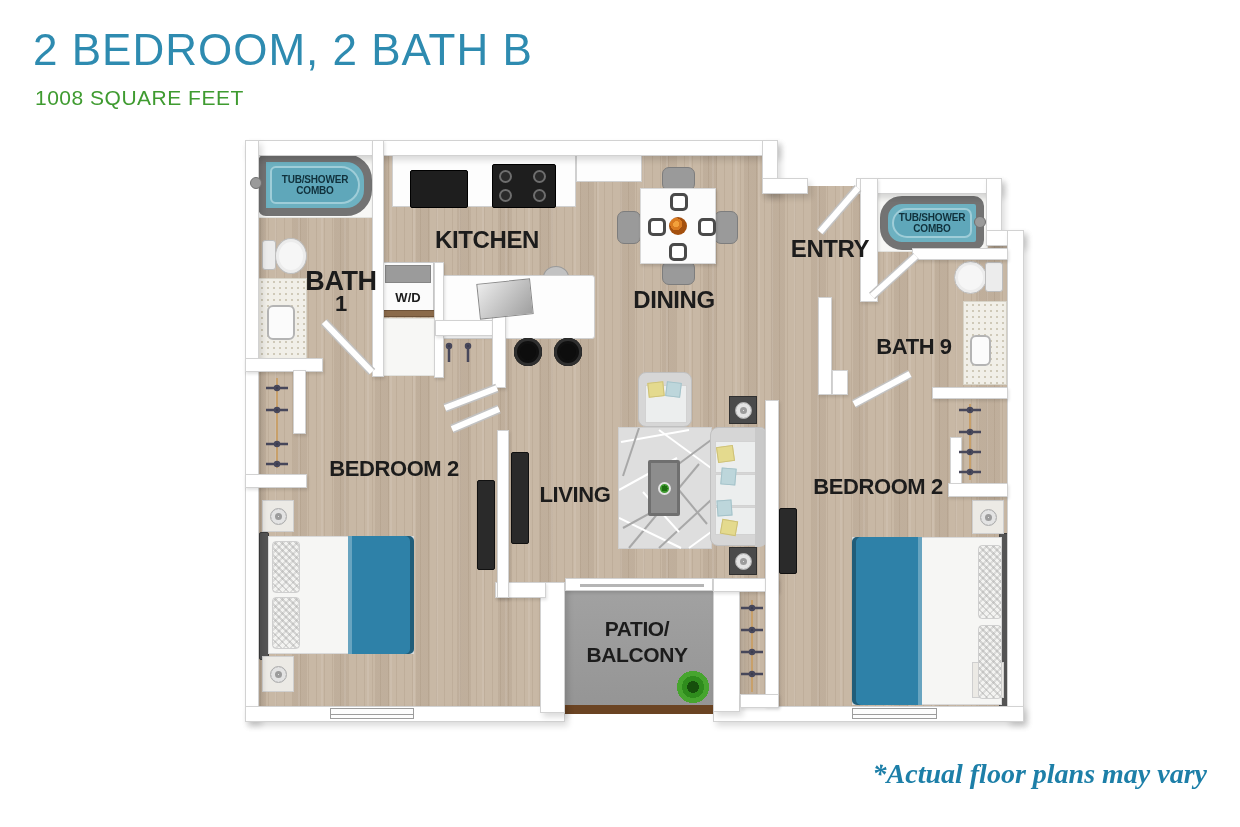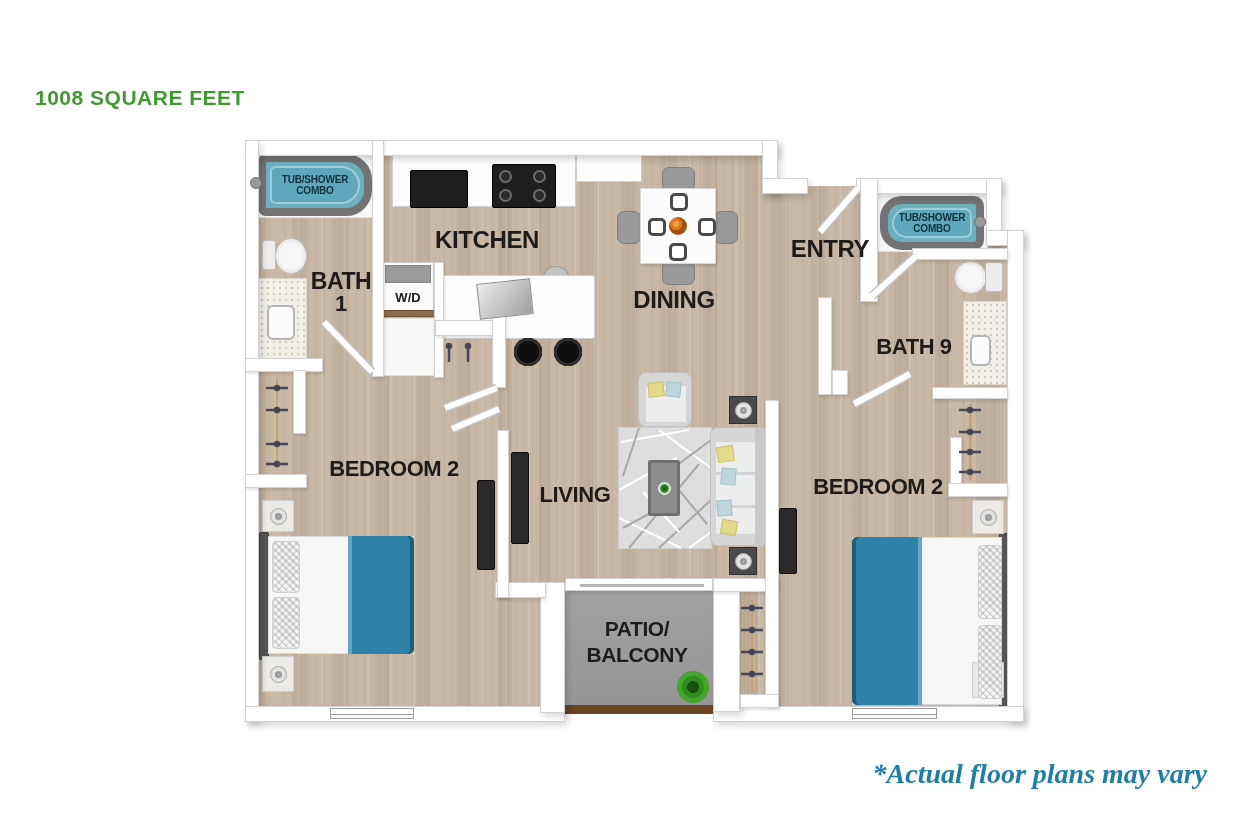--- a/index.html
+++ b/index.html
@@ -6,21 +6,21 @@
     --c-title:#2e8bb0; --c-subtitle:#3f9b30; --c-disclaimer:#1d7fa8;
     --c-label:#1c1c1c; --c-wood:#c8b8a5; --c-patio:#9d9d9d;
     --c-tub:#6db1c1; --c-bed_blanket:#2e81a8; --c-wall:#ffffff;
   }
   *{box-sizing:border-box;margin:0;padding:0}
   html,body{background:#fff}
   .page{position:relative;width:1240px;height:827px;background:#ffffff;overflow:hidden;
         font-family:"Liberation Sans", sans-serif;}
   .abs{position:absolute}
   .title{position:absolute;left:33px;top:25px;font-size:44px;letter-spacing:1px;color:var(--c-title);font-weight:400;white-space:nowrap}
-  .subtitle{position:absolute;left:35px;top:86px;font-size:21px;letter-spacing:0.5px;color:var(--c-subtitle);font-weight:700}
+  .subtitle{position:absolute;left:35px;top:86px;font-size:21px;letter-spacing:0.5px;color:var(--c-subtitle);font-weight:400}
   .disclaimer{position:absolute;right:33px;top:758px;font-size:28px;color:var(--c-disclaimer);
         font-family:Liberation Serif, serif;font-style:italic;font-weight:700}
   .wood{position:absolute;background-color:var(--c-wood);
     background-image:
       repeating-linear-gradient(90deg, rgba(110,85,60,.10) 0 1px, rgba(0,0,0,0) 1px 8px),
       repeating-linear-gradient(90deg, rgba(255,255,255,.09) 0 2px, rgba(0,0,0,0) 2px 23px),
       repeating-linear-gradient(90deg, rgba(90,65,45,.08) 0 14px, rgba(0,0,0,0) 14px 41px);}
   .whitefloor{position:absolute;background:#f7f7f5;border:1px solid #e2e2de}
   .patio{position:absolute;background:var(--c-patio);
     background-image:linear-gradient(rgba(255,255,255,.05),rgba(0,0,0,.05))}
@@ -86,20 +86,21 @@
   .faucet{position:absolute;width:12px;height:12px;border-radius:50%;background:#9a9a9a;border:1px solid #707070;z-index:4}
   .plantbig{position:absolute;width:34px;height:34px;border-radius:50%;z-index:3;
       background:radial-gradient(circle,#164f0c 0 6px,#2f8c1d 6px 11px,#47a52f 11px 16px,rgba(0,0,0,0) 16px)}
   .glass{position:absolute;left:14px;right:8px;top:5px;border-top:3px solid #b5b5b5}
 </style>
 </head>
 <body>
 
 <div class="page">
 
+  <div class="title">2 BEDROOM, 2 BATH B</div>
   <div class="subtitle">1008 SQUARE FEET</div>
   <div class="disclaimer">*Actual floor plans may vary</div>
 
   <div class="abs" style="left:0;top:0;width:1240px;height:827px">
 
     <div class="wood" style="left:252px;top:148px;width:519px;height:566px"></div>
     <div class="wood" style="left:771px;top:186px;width:221px;height:528px"></div>
     <div class="wood" style="left:986px;top:240px;width:30px;height:474px"></div>
     <div class="patio" style="left:565px;top:585px;width:148px;height:122px"></div>
     <div class="patio-edge" style="left:565px;top:705px;width:148px;height:9px"></div>
@@ -335,21 +336,21 @@
         <line x1="449" y1="344" x2="449" y2="362"></line>
           <circle cx="449" cy="346" r="2"></circle>
         <line x1="468" y1="344" x2="468" y2="362"></line>
           <circle cx="468" cy="346" r="2"></circle>
       </g>
     </svg>
 
     <div class="rl" style="left:487px;top:240px;font-size:24px">KITCHEN</div>
     <div class="rl" style="left:674px;top:300px;font-size:24px">DINING</div>
     <div class="rl" style="left:830px;top:249px;font-size:24px">ENTRY</div>
-    <div class="rl" style="left:341px;top:281px;font-size:23px">BATH</div>
+    <div class="rl" style="left:341px;top:281px;font-size:27px">BATH</div>
     <div class="rl" style="left:341px;top:304px;font-size:22px">1</div>
     <div class="rl" style="left:914px;top:347px;font-size:22px">BATH 9</div>
     <div class="rl" style="left:394px;top:469px;font-size:22px">BEDROOM 2</div>
     <div class="rl" style="left:575px;top:495px;font-size:22px">LIVING</div>
     <div class="rl" style="left:878px;top:487px;font-size:22px">BEDROOM 2</div>
     <div class="rl" style="left:637px;top:629px;font-size:21px">PATIO/</div>
     <div class="rl" style="left:637px;top:655px;font-size:21px">BALCONY</div>
   </div>
 </div>
 

